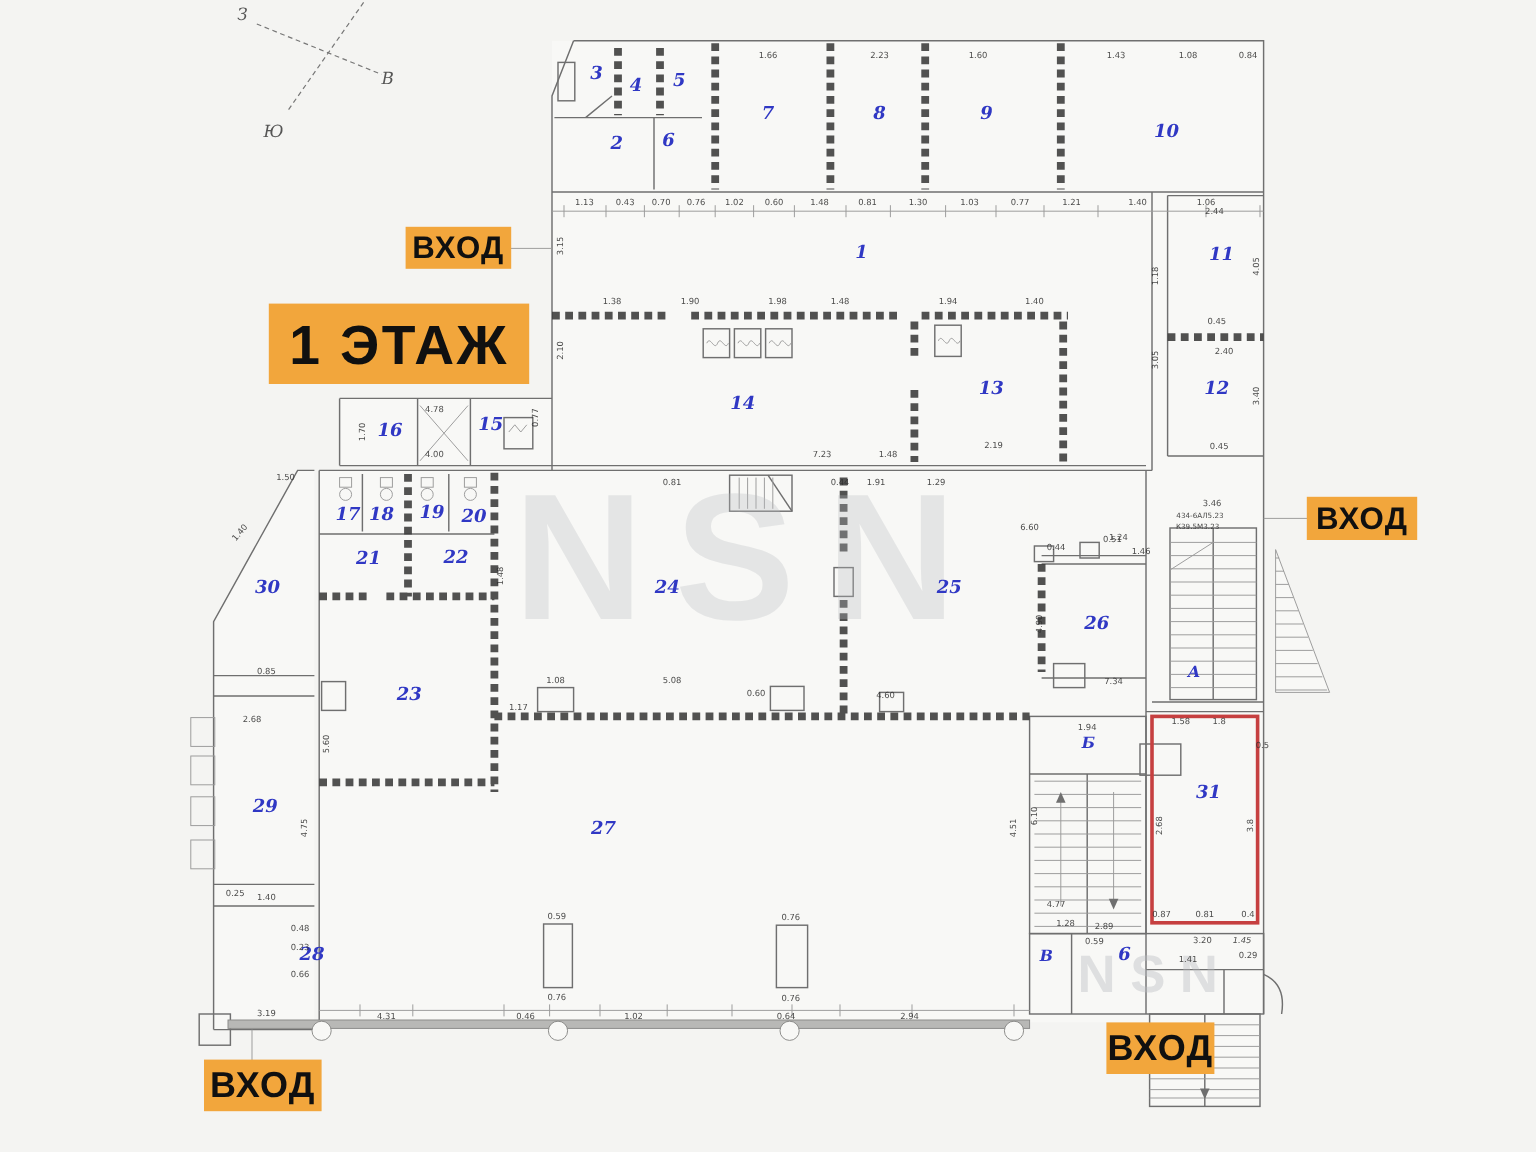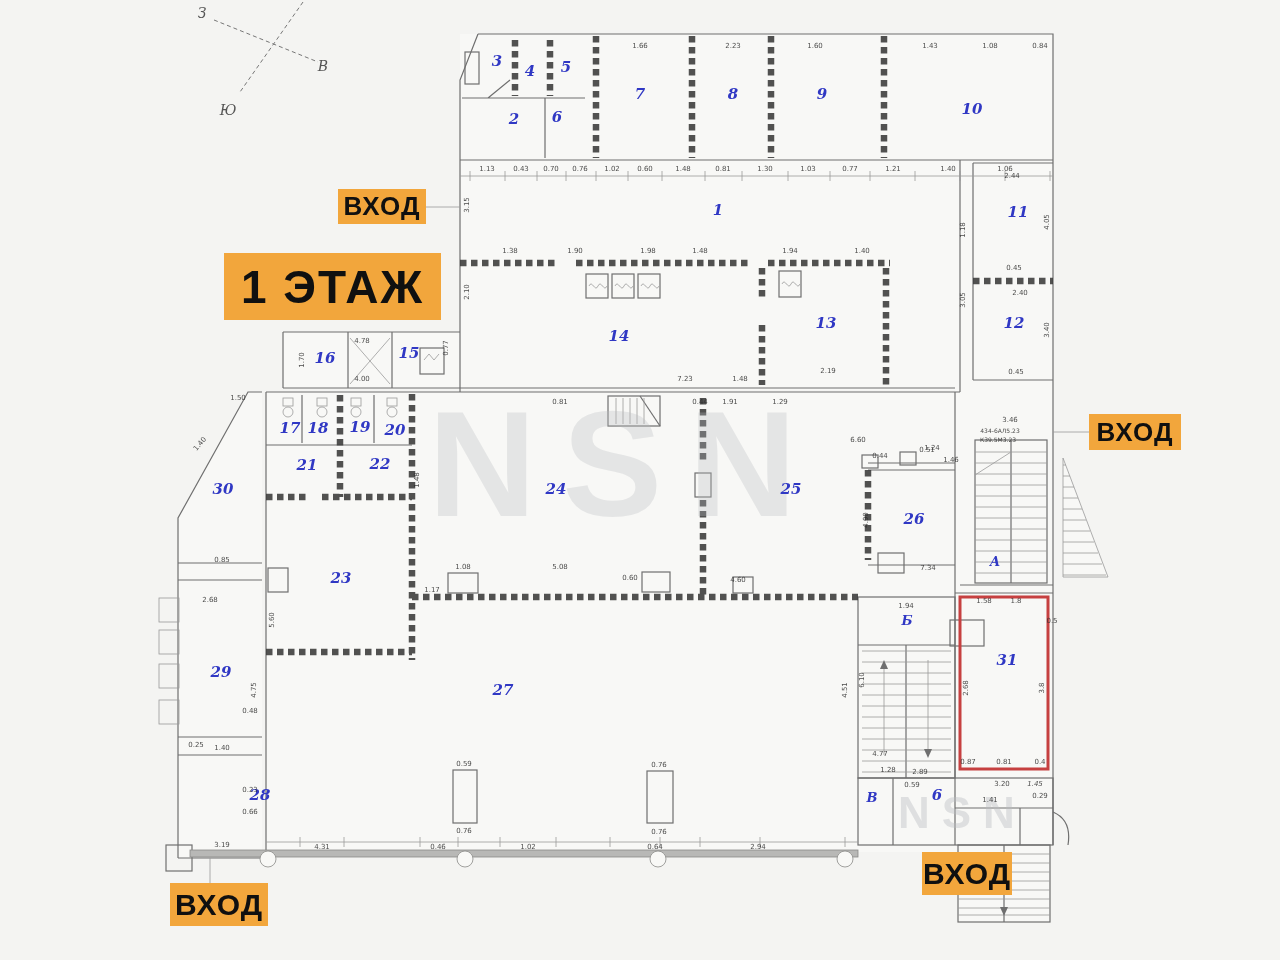--- a/index.html
+++ b/index.html
@@ -295,21 +295,21 @@
       <span class="lbl dim" style="left: 932px; top: 448px;">1.24</span>
       <span class="lbl dim" style="left: 951px; top: 460px;">1.46</span>
       <span class="lbl dim" style="left: 880px; top: 456px;">0.44</span>
       <span class="lbl dim" style="left: 928px; top: 568px;">7.34</span>
       <span class="lbl dim" style="left: 238px; top: 398px;">1.50</span>
       <span class="lbl dim" style="left: 200px; top: 444px; transform: translate(-50%, -50%) rotate(-50deg);">1.40</span>
       <span class="lbl dim" style="left: 222px; top: 560px;">0.85</span>
       <span class="lbl dim" style="left: 210px; top: 600px;">2.68</span>
       <span class="lbl dim" style="left: 196px; top: 745px;">0.25</span>
       <span class="lbl dim" style="left: 222px; top: 748px;">1.40</span>
-      <span class="lbl dim" style="left: 250px; top: 711px;">0.48</span>
+      <span class="lbl dim" style="left: 250px; top: 774px;">0.48</span>
       <span class="lbl dim" style="left: 250px; top: 790px;">0.23</span>
       <span class="lbl dim" style="left: 250px; top: 812px;">0.66</span>
       <span class="lbl dim" style="left: 222px; top: 845px;">3.19</span>
       <span class="lbl dim" style="left: 467px; top: 205px; transform: translate(-50%, -50%) rotate(-90deg);">3.15</span>
       <span class="lbl dim" style="left: 467px; top: 292px; transform: translate(-50%, -50%) rotate(-90deg);">2.10</span>
       <span class="lbl dim" style="left: 963px; top: 230px; transform: translate(-50%, -50%) rotate(-90deg);">1.18</span>
       <span class="lbl dim" style="left: 963px; top: 300px; transform: translate(-50%, -50%) rotate(-90deg);">3.05</span>
       <span class="lbl dim" style="left: 1047px; top: 222px; transform: translate(-50%, -50%) rotate(-90deg);">4.05</span>
       <span class="lbl dim" style="left: 1047px; top: 330px; transform: translate(-50%, -50%) rotate(-90deg);">3.40</span>
       <span class="lbl dim" style="left: 866px; top: 520px; transform: translate(-50%, -50%) rotate(-90deg);">4.90</span>

